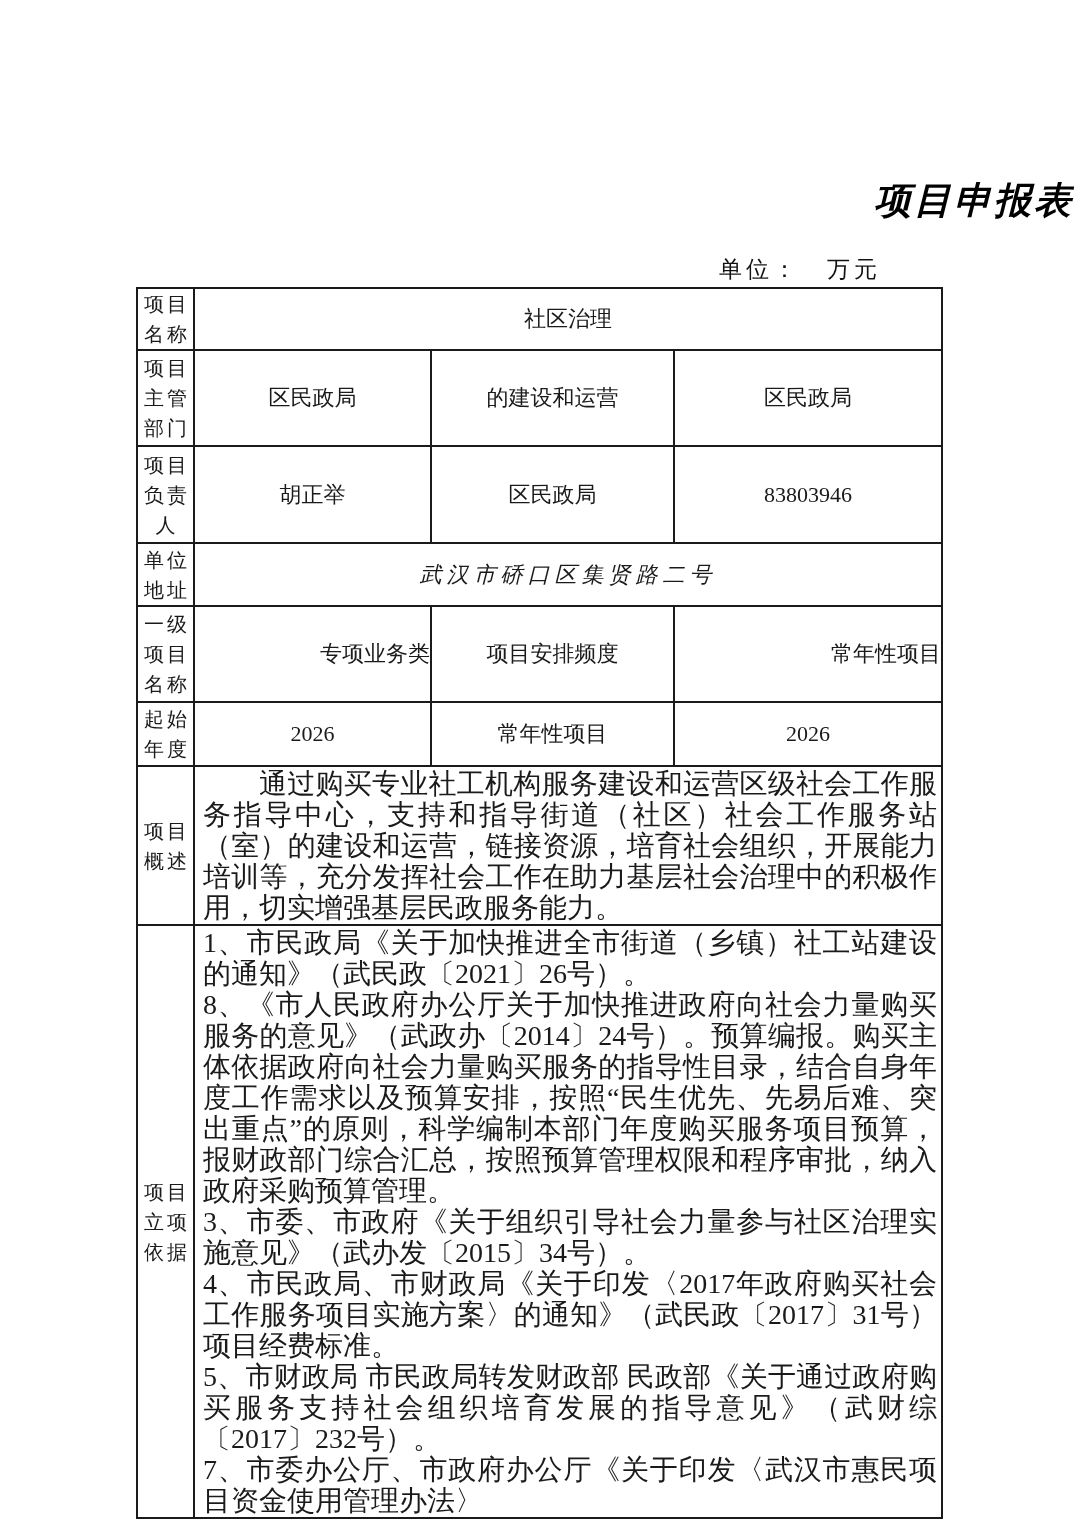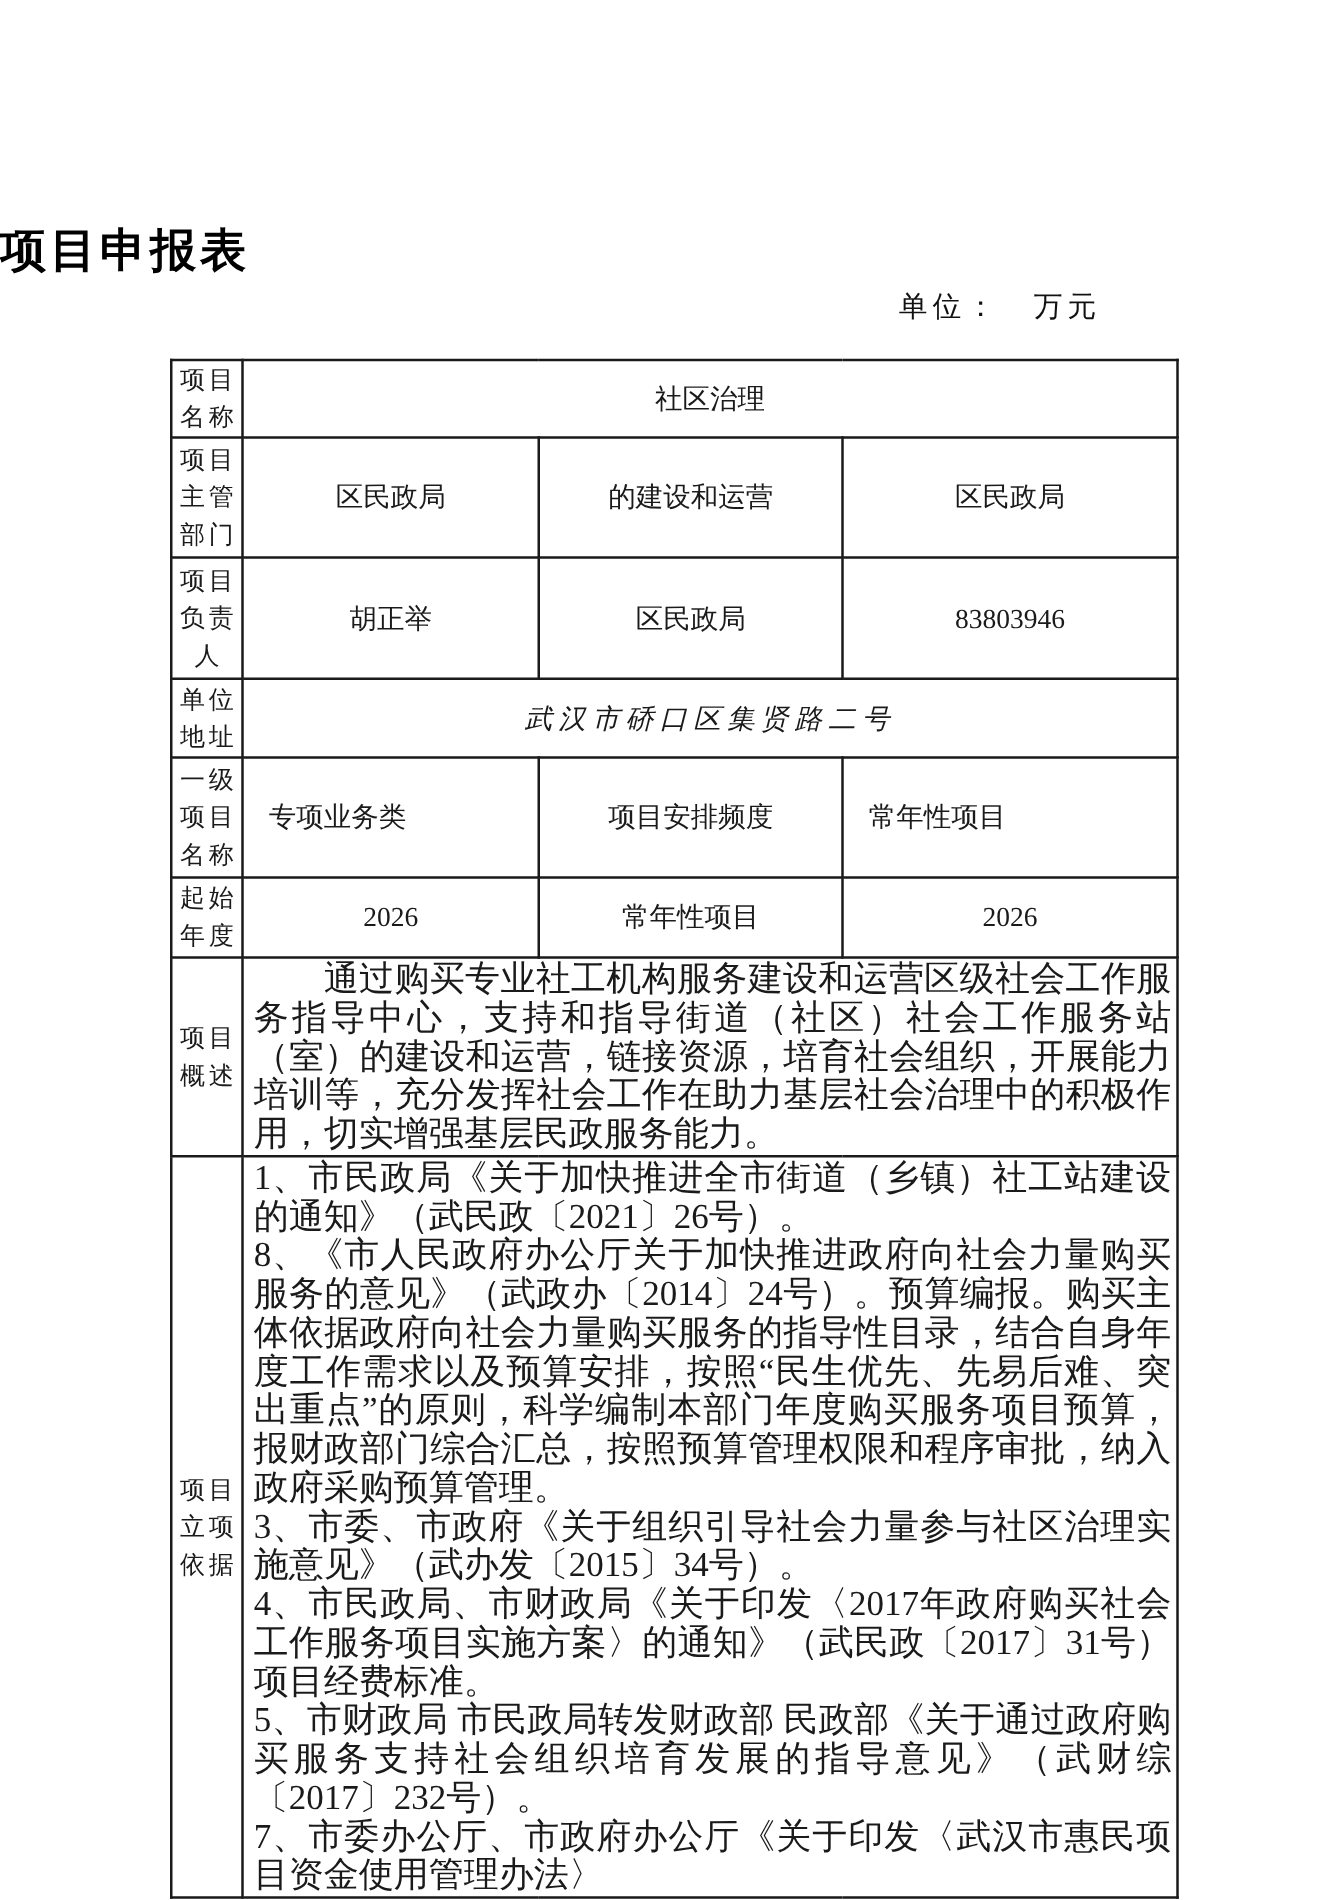--- a/index.html
+++ b/index.html
@@ -6,25 +6,25 @@
   .page {
     position:relative;
     width:1074px; height:1520px;
     background:#ffffff;
     color:#000;
     font-family:"Liberation Serif","DejaVu Serif",serif;
     overflow:hidden;
   }
   .title {
     position:absolute; top:176px; left:0; width:100%;
-    margin:0; text-align:left;
-    font-size:37px; font-weight:700; letter-spacing:3px; color:#000;
+    margin:0; text-align:right;
+    font-size:37px; font-weight:700; letter-spacing:3px; color:#000;font-style:italic;
   }
   .unit-note {
-    position:absolute; top:230px; left:136px; width:805px;
+    position:absolute; top:254px; left:136px; width:805px;
     text-align:right; padding-right:60px; box-sizing:border-box;
     font-size:23px; letter-spacing:4px; color:#111;
   }
   table.form {
     position:absolute; left:136px; top:287px;
     width:805px; border-collapse:collapse; table-layout:fixed;
   }
   .form th, .form td { border:2px solid #1a1a1a; padding:0; }
   .form th {
     font-weight:normal; vertical-align:middle;
@@ -35,21 +35,21 @@
     font-size:22px; text-align:center; vertical-align:middle; color:#1a1a1a;
   }
   tr.r1 { height:61px; }
   tr.r2 { height:96px; }
   tr.r3 { height:97px; }
   tr.r4 { height:63px; }
   tr.r5 { height:96px; }
   tr.r6 { height:64px; }
   tr.r7 { height:126px; }
   tr.r8 { height:440px; }
-  td.left { text-align:left; padding-left:20px; }
+  td.left { text-align:right; padding-left:20px; }
   td.spaced { letter-spacing:5px;font-style:italic; }
   td.flow-td { vertical-align:top; }
   .flow {
     height:100%; overflow:hidden; box-sizing:border-box;
     padding:1px 4px 1px 8px;
   }
   .flow p {
     margin:0; font-size:28px; line-height:31px;
     text-align:justify; text-justify:inter-character;
     color:#1a1a1a;

